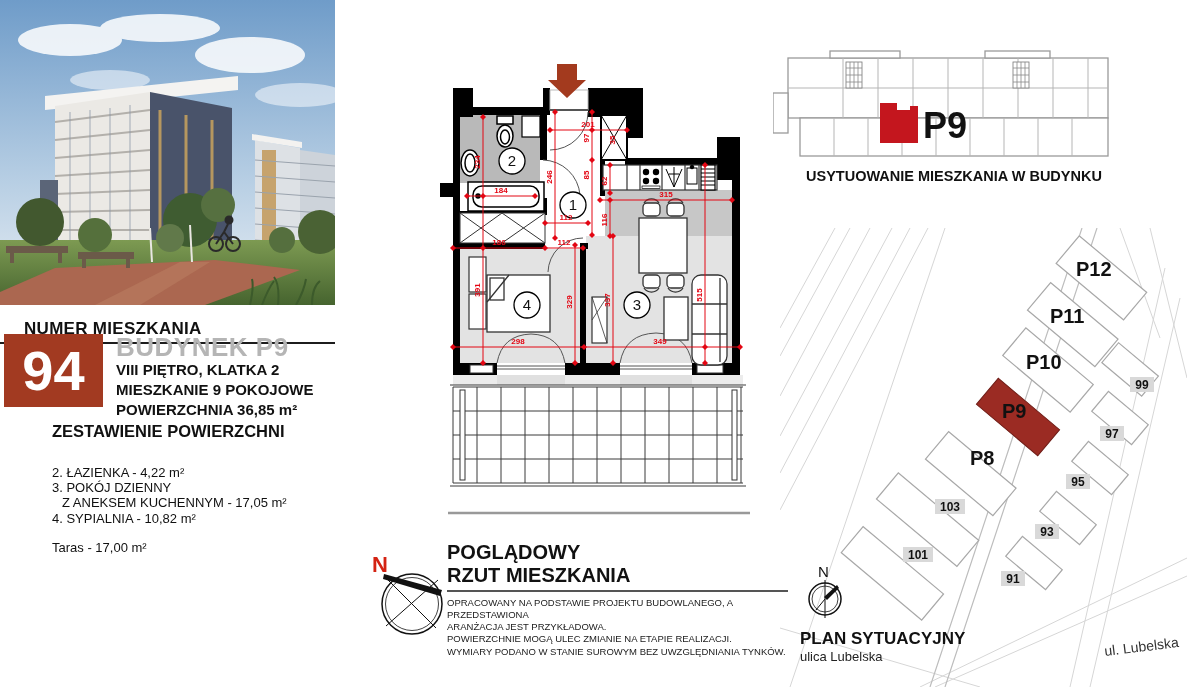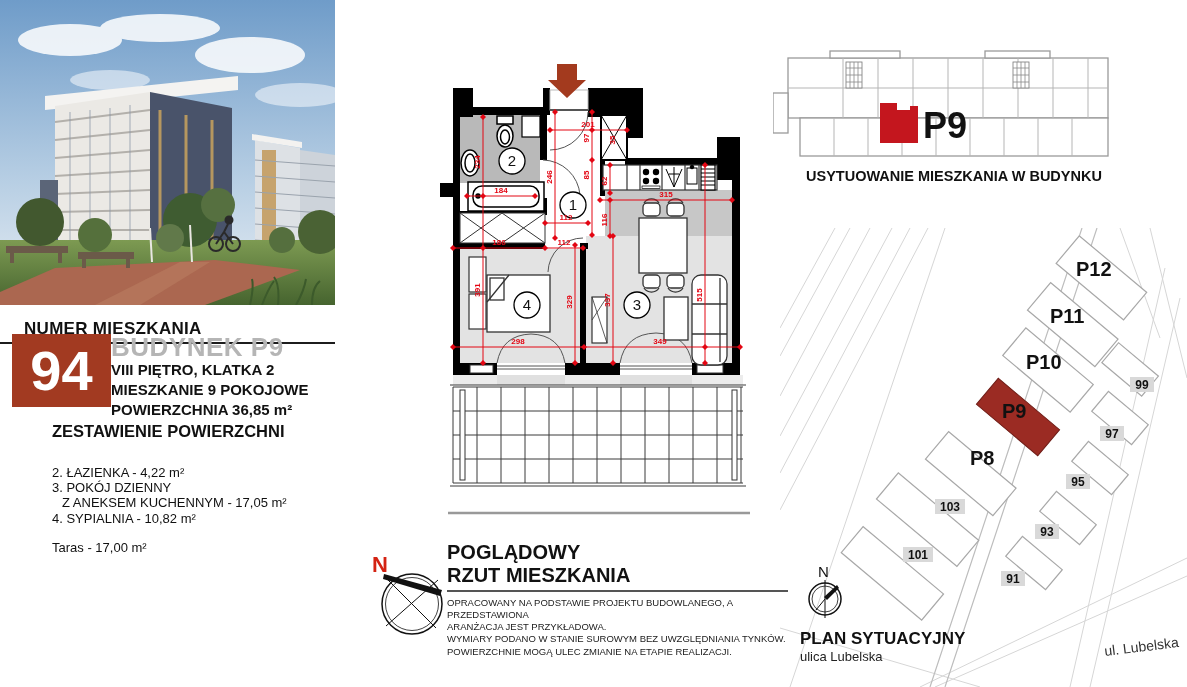--- a/index.html
+++ b/index.html
@@ -4,24 +4,24 @@
 <style>
   html,body{margin:0;padding:0;background:#fff;}
   #page{position:relative;width:1187px;height:687px;background:#fff;overflow:hidden;
         font-family:"Liberation Sans","DejaVu Sans",sans-serif;color:#111;}
   .abs{position:absolute;}
   
   #photo{left:0;top:0;width:335px;height:305px;}
   #numer-bar{left:0;top:315px;width:335px;}
   #numer-bar .t{font-weight:bold;font-size:17px;letter-spacing:.3px;padding:4px 0 3px 24px;}
   #numer-bar .rule{height:2px;background:#1c1c1c;width:335px;}
-  #unit-row{left:12px;top:334px;width:335px;display:flex;}
+  #unit-row{left:4px;top:334px;width:335px;display:flex;}
   #unit-box{width:99px;height:73px;background:#a23a21;color:#fff;display:flex;align-items:center;justify-content:center;
             font-size:56px;font-weight:bold;line-height:1;}
-  #unit-info{padding-top:0;}
+  #unit-info{margin-left:13px;padding-top:0;}
   #bud{color:#b5b5b5;font-weight:bold;font-size:26px;line-height:1.0;letter-spacing:.5px;}
   .unit-line{font-weight:bold;font-size:15px;line-height:1.33;}
   #areas{left:52px;top:422px;width:270px;}
   #areas .hd{font-weight:bold;font-size:16.5px;margin-bottom:24px;}
   #areas .it{font-size:13px;line-height:1.17;}
   #areas .it.indent{padding-left:10px;}
   #taras{left:52px;top:540px;font-size:13px;}
   
   #legend{left:447px;top:541px;width:345px;}
   #legend .t1{font-weight:bold;font-size:20px;line-height:1.15;}
@@ -412,22 +412,22 @@
     <polygon points="16,22 74,38 72,44 15,27" fill="#111"></polygon>
     <text x="4" y="20" font-size="22" font-weight="bold" fill="#d42313">N</text>
   </svg>
 
   <div id="legend" class="abs">
     <div class="t1">POGLĄDOWY</div>
     <div class="t1">RZUT MIESZKANIA</div>
     <div class="rule"></div>
     <div class="n">OPRACOWANY NA PODSTAWIE PROJEKTU BUDOWLANEGO, A PRZEDSTAWIONA</div>
     <div class="n">ARANŻACJA JEST PRZYKŁADOWA.</div>
+    <div class="n">POWIERZCHNIE MOGĄ ULEC ZMIANIE NA ETAPIE REALIZACJI.</div>
     <div class="n">WYMIARY PODANO W STANIE SUROWYM BEZ UWZGLĘDNIANIA TYNKÓW.</div>
-    <div class="n">POWIERZCHNIE MOGĄ ULEC ZMIANIE NA ETAPIE REALIZACJI.</div>
   </div>
 
   <svg class="abs" style="left:773px;top:38px;" width="345" height="128" viewBox="0 0 345 128">
     <g fill="#fff" stroke="#9a9a9a" stroke-width="1.3">
       <rect x="15" y="20" width="320" height="60"></rect>
       <rect x="57" y="13" width="70" height="7"></rect>
       <rect x="212" y="13" width="65" height="7"></rect>
       <rect x="0" y="55" width="15" height="40"></rect>
       <rect x="27" y="80" width="308" height="38"></rect>
     </g>

